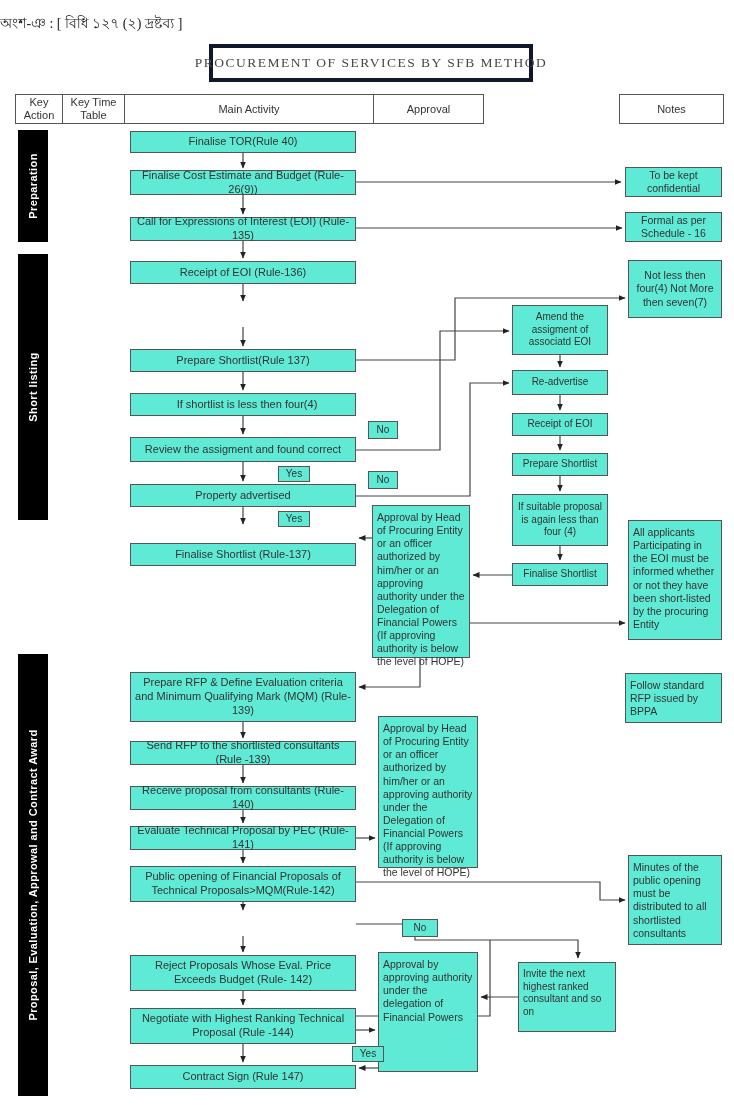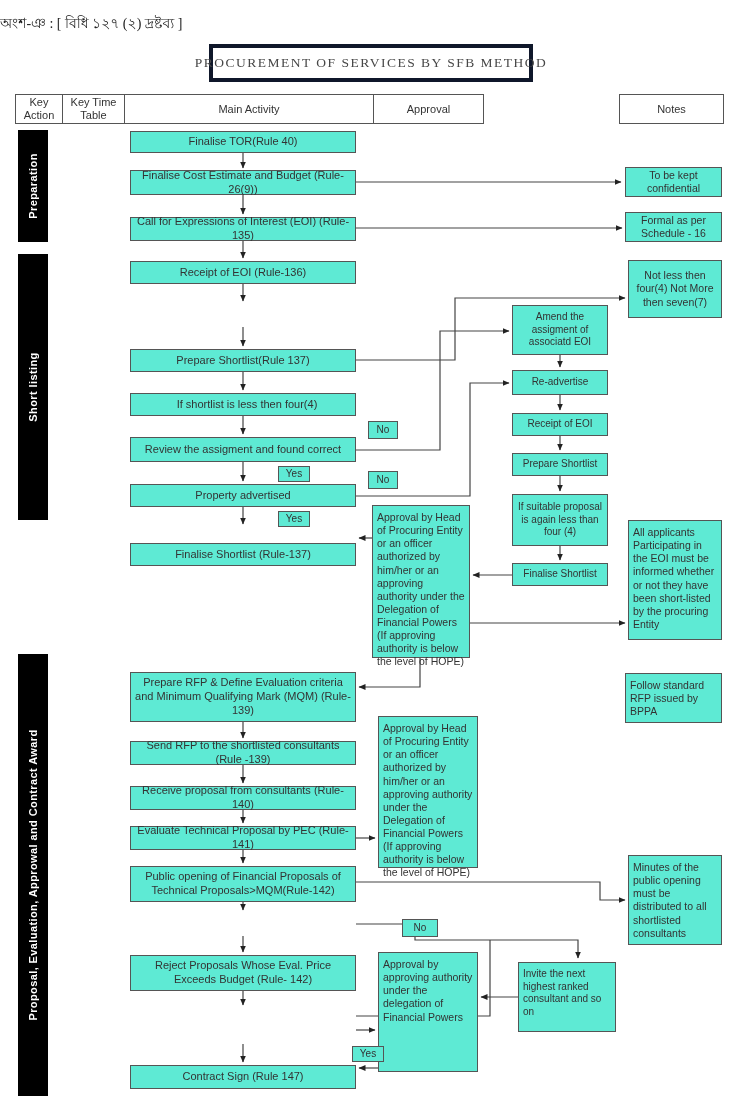--- a/index.html
+++ b/index.html
@@ -113,20 +113,21 @@
   <div class="box" style="top:437px;height:25px;">Review the assigment and found correct</div>
   <div class="box" style="top:484px;height:23px;">Property advertised</div>
   <div class="box" style="top:527px;height:23px;margin-top:16px;">Finalise Shortlist (Rule-137)</div>
   <div class="box" style="top:672px;height:50px;">Prepare RFP &amp; Define Evaluation criteria and Minimum Qualifying Mark (MQM) (Rule-139)</div>
   <div class="box" style="top:741px;height:24px;">Send RFP to the shortlisted consultants (Rule -139)</div>
   <div class="box" style="top:786px;height:24px;">Receive proposal from consultants (Rule-140)</div>
   <div class="box" style="top:826px;height:24px;">Evaluate Technical Proposal by PEC (Rule-141)</div>
   <div class="box" style="top:866px;height:36px;">Public opening of Financial Proposals of Technical Proposals&gt;MQM(Rule-142)</div>
   <div class="box" style="top:959px;height:22px;text-decoration:underline;">Evaluate Financial Proposal by PEC(Rule-142)</div>
   <div class="box" style="top:955px;height:36px;">Reject Proposals Whose Eval. Price Exceeds Budget (Rule- 142)</div>
+  <div class="box" style="top:1008px;height:36px;">Negotiate with Highest Ranking Technical Proposal (Rule -144)</div>
   <div class="box" style="top:1065px;height:24px;">Contract Sign (Rule 147)</div>
 
   <div class="appr" style="left:372px;top:505px;width:98px;height:153px;">Approval by Head of Procuring Entity or an officer authorized by him/her or an approving authority under the Delegation of Financial Powers (If approving authority is below the level of HOPE)</div>
   <div class="appr" style="left:378px;top:716px;width:100px;height:152px;">Approval by Head of Procuring Entity or an officer authorized by him/her or an approving authority under the Delegation of Financial Powers (If approving authority is below the level of HOPE)</div>
   <div class="appr" style="left:378px;top:952px;width:100px;height:120px;">Approval by approving authority under the delegation of Financial Powers</div>
 
   <div class="opt" style="left:512px;top:305px;width:96px;height:50px;">Amend the assigment of associatd EOI</div>
   <div class="opt" style="left:512px;top:370px;width:96px;height:25px;">Re-advertise</div>
   <div class="opt" style="left:512px;top:413px;width:96px;height:23px;">Receipt of EOI</div>
   <div class="opt" style="left:512px;top:453px;width:96px;height:23px;">Prepare Shortlist</div>

